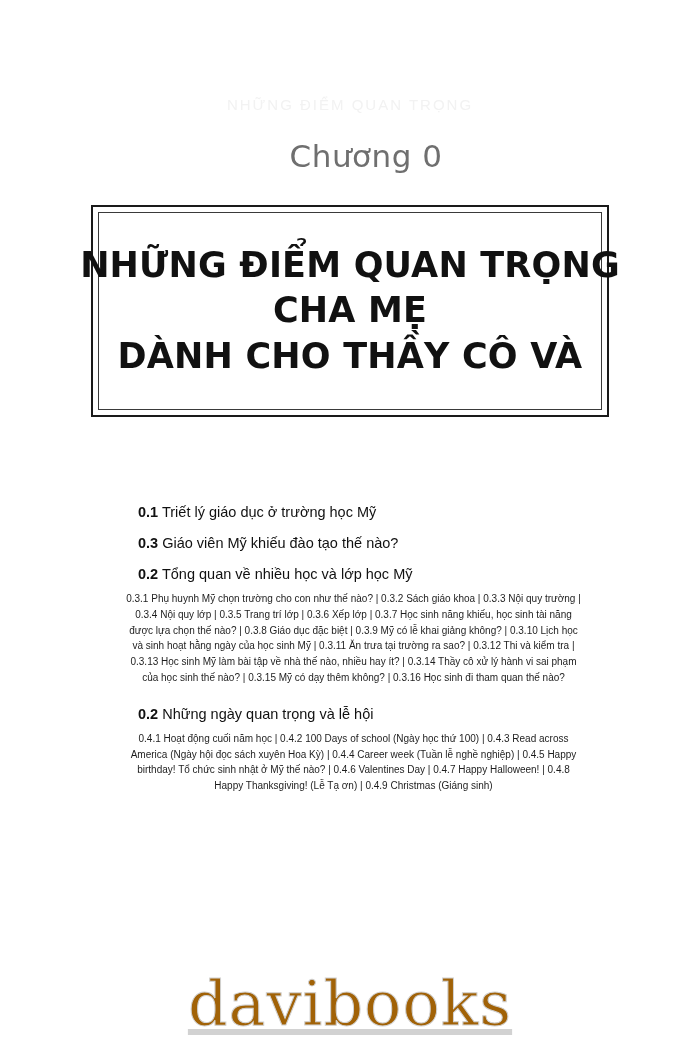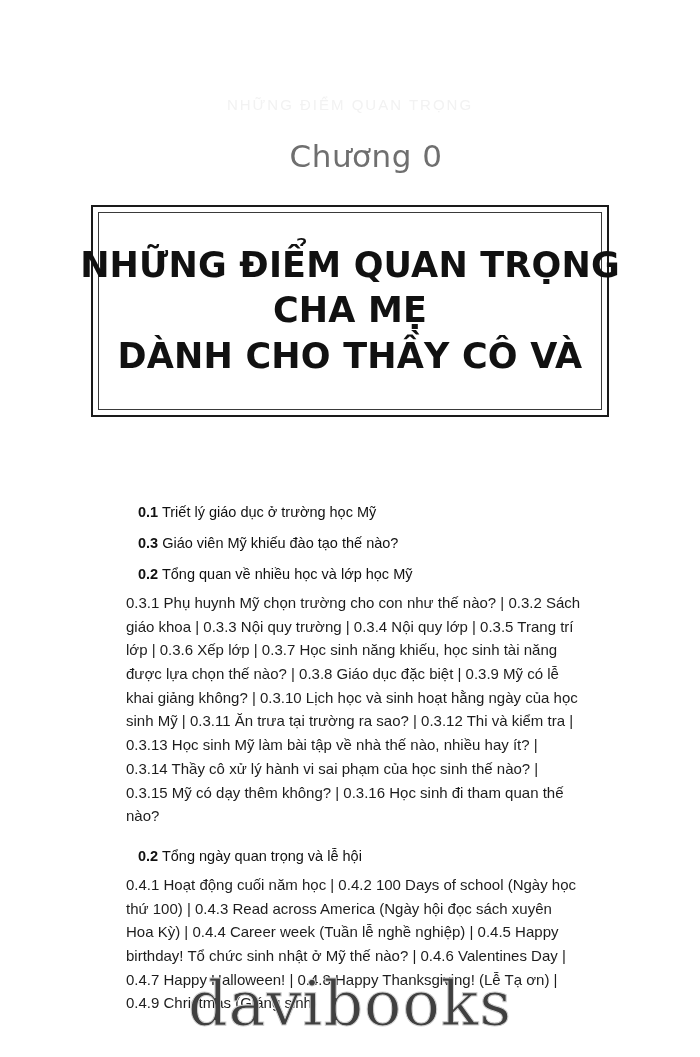--- a/index.html
+++ b/index.html
@@ -94,46 +94,47 @@
   .toc-num {
     font-weight: bold;
     margin-left: 31px;
   }
   .toc-title {
     font-weight: normal;
   }
   .toc-sub {
     margin-top: 6px;
     margin-left: 19px;
-    font-size: 15px;
+    font-size: 10px;
     line-height: 1.58;
     color: #1d1d1d;
-    text-align: left;
+    text-align: center;
     width: 455px;
   }
   .toc-entry.spaced {
     margin-top: 18px;
   }
 
   
   .watermark {
     position: absolute;
     left: 0;
     right: 0;
     bottom: 22px;
     text-align: center;
     pointer-events: none;
   }
   .wm-main {
     font-family: "DejaVu Serif", serif;
     font-size: 62px;
     line-height: 1;
-    color: #404040;
+    color: #a16207;
     -webkit-text-stroke: 1px #d2d2d2;
     letter-spacing: 1px;
+    text-decoration: underline;
   }
   .wm-sub {
     margin-top: 4px;
     font-family: "DejaVu Sans", sans-serif;
     font-size: 22px;
     color: #ffffff;
     -webkit-text-stroke: 1px #d2d2d2;
     letter-spacing: 1px;
   }
 
@@ -187,21 +188,21 @@
       <div class="toc-head">
         <span class="toc-num">0.2</span>
         <span class="toc-title">Tổng quan về nhiều học và lớp học Mỹ</span>
       </div>
       <div class="toc-sub">0.3.1 Phụ huynh Mỹ chọn trường cho con như thế nào? | 0.3.2 Sách giáo khoa | 0.3.3 Nội quy trường | 0.3.4 Nội quy lớp | 0.3.5 Trang trí lớp | 0.3.6 Xếp lớp | 0.3.7 Học sinh năng khiếu, học sinh tài năng được lựa chọn thế nào? | 0.3.8 Giáo dục đặc biệt | 0.3.9 Mỹ có lễ khai giảng không? | 0.3.10 Lịch học và sinh hoạt hằng ngày của học sinh Mỹ | 0.3.11 Ăn trưa tại trường ra sao? | 0.3.12 Thi và kiểm tra | 0.3.13 Học sinh Mỹ làm bài tập về nhà thế nào, nhiều hay ít? | 0.3.14 Thầy cô xử lý hành vi sai phạm của học sinh thế nào? | 0.3.15 Mỹ có dạy thêm không? | 0.3.16 Học sinh đi tham quan thế nào?</div>
     </div>
 
     <div class="toc-entry spaced">
       <div class="toc-head">
         <span class="toc-num">0.2</span>
-        <span class="toc-title">Tổng ngày quan trọng và lễ hội</span>
+        <span class="toc-title">Những ngày quan trọng và lễ hội</span>
       </div>
       <div class="toc-sub">0.4.1 Hoạt động cuối năm học | 0.4.2 100 Days of school (Ngày học thứ 100) | 0.4.3 Read across America (Ngày hội đọc sách xuyên Hoa Kỳ) | 0.4.4 Career week (Tuần lễ nghề nghiệp) | 0.4.5 Happy birthday! Tổ chức sinh nhật ở Mỹ thế nào? | 0.4.6 Valentines Day | 0.4.7 Happy Halloween! | 0.4.8 Happy Thanksgiving! (Lễ Tạ ơn) | 0.4.9 Christmas (Giáng sinh)</div>
     </div>
 
   </div>
 
   <div class="watermark">
     <div class="wm-main">davibooks</div>
   </div>
 

